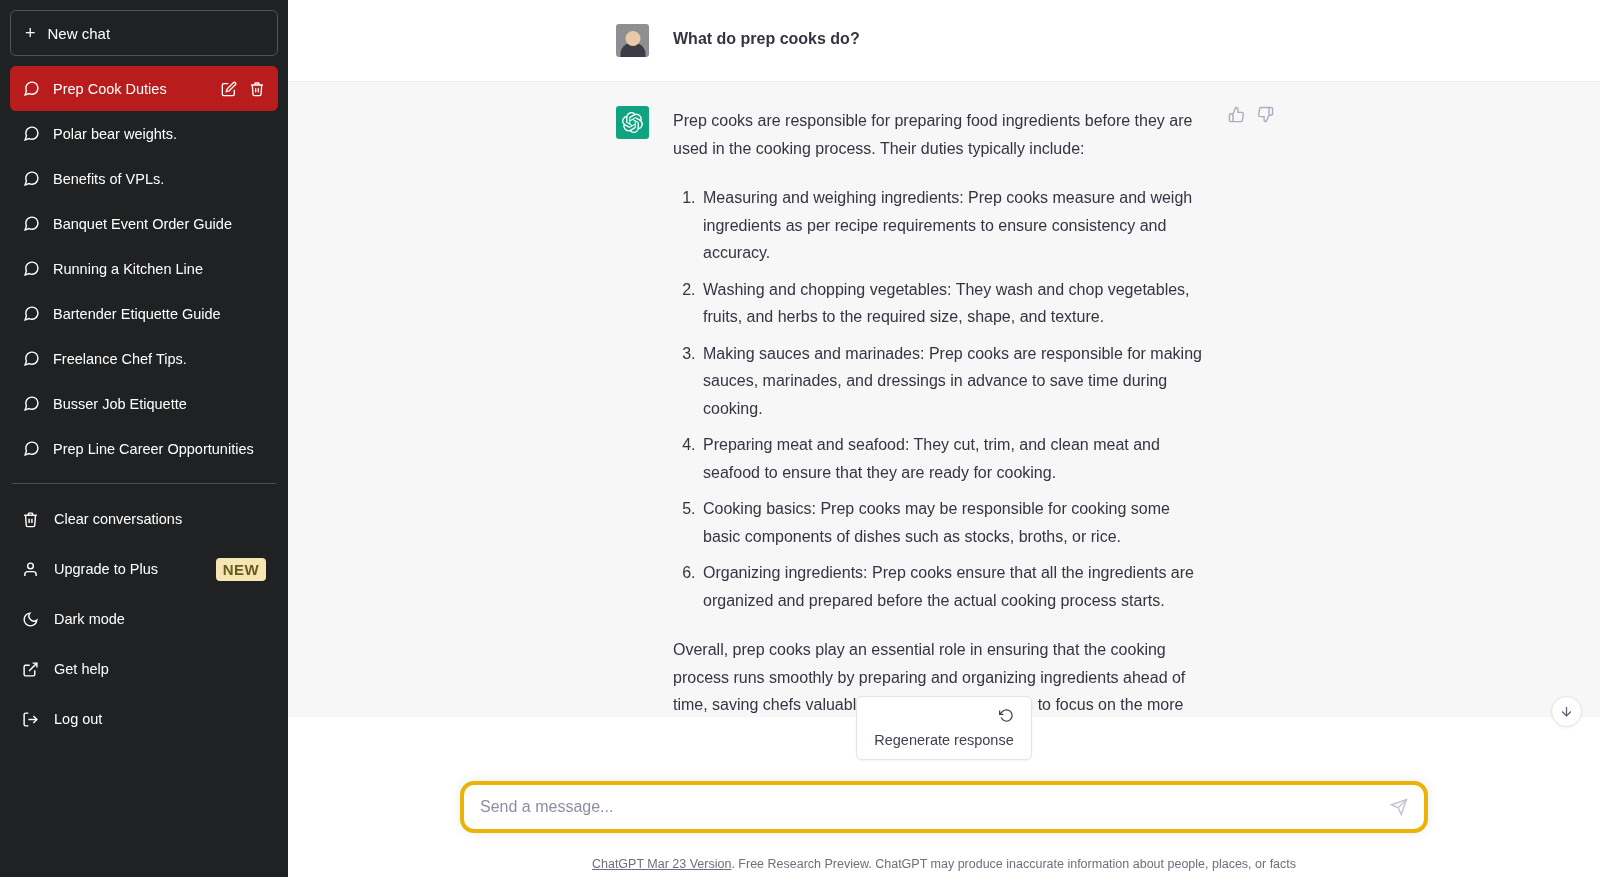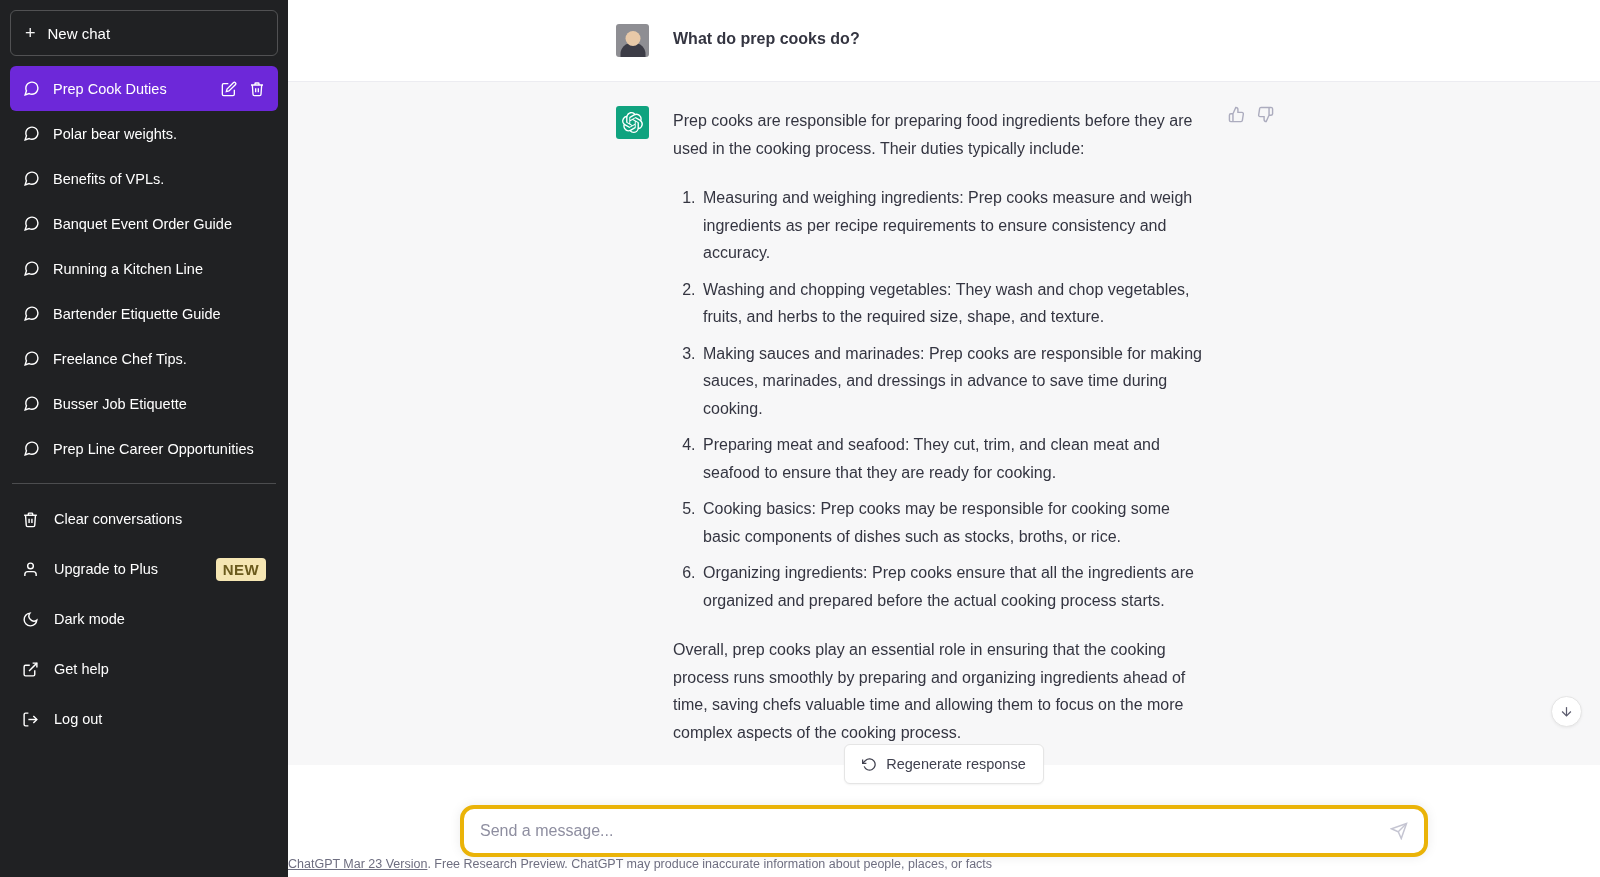--- a/index.html
+++ b/index.html
@@ -37,21 +37,21 @@
     position: relative;
     display: flex; align-items: center; gap: 13px;
     height: 45px;
     padding: 0 13px;
     border-radius: 6px;
     font-size: 14.5px;
     cursor: pointer;
     white-space: nowrap;
     overflow: hidden;
   }
-  .conv.active { background: #6d28d9; }
+  .conv.active { background: #b91c1c; }
   .conv .label {
     overflow: hidden;
     text-overflow: clip;
     flex: 1 1 auto;
     max-width: 205px;
   }
   .conv-actions { display: none; gap: 12px; align-items: center; }
   .conv.active .conv-actions { display: flex; }
 
   .divider { height: 1px; background: rgba(255,255,255,0.2); margin: 12px 2px 8px 2px; }
@@ -152,20 +152,21 @@
   .regen-btn {
     display: inline-flex; align-items: flex-end; gap: 9px;
     background: #ffffff;
     border: 1px solid #e5e5e5;
     border-radius: 6px;
     box-shadow: 0 1px 2px rgba(0,0,0,.05);
     font-size: 14.5px;
     color: #40414f;
     padding: 11px 17px;
     cursor: pointer;
+    flex-direction: column;
   }
   .composer-wrap { display: flex; justify-content: center; margin-top: 21px; }
   .composer {
     width: 968px;
     display: flex; align-items: center;
     border: 4px solid #eab308;
     border-radius: 14px;
     box-shadow: 0 0 12px rgba(0,0,0,.08);
     padding: 0 16px;
     height: 52px;
@@ -176,23 +177,24 @@
     border: none; outline: none;
     font-size: 16px;
     color: #343541;
     font-family: "Liberation Sans", sans-serif;
     background: transparent;
   }
   .composer input::placeholder { color: #8e8ea0; }
   .send-icon { color: #c5c5d2; cursor: pointer; display: flex; }
 
   .footnote {
+    text-align: center;
     font-size: 12.5px;
     color: #6e6e80;
-    margin-top: 0;
+    margin-top: 24px;
   }
   .footnote a { color: #6e6e80; text-decoration: underline; }
 
   .scroll-down {
     position: absolute;
     right: 18px; bottom: 150px;
     width: 31px; height: 31px;
     border-radius: 50%;
     border: 1px solid #e5e5e5;
     background: #fff;

